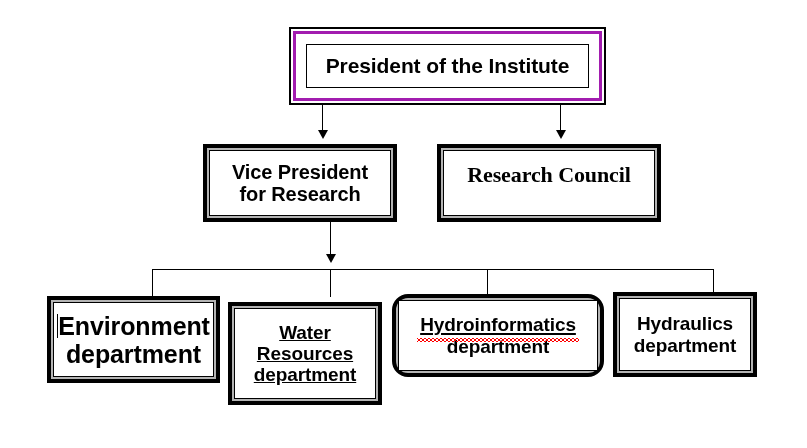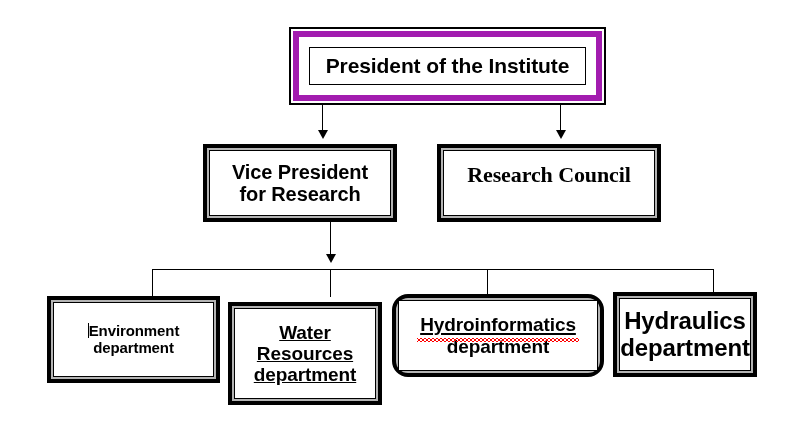--- a/index.html
+++ b/index.html
@@ -29,21 +29,21 @@
     text-align: center;
   }
 
   
   .frame-triple {
     border: 2px solid #000000;
     padding: 2px;
     background: #ffffff;
   }
   .frame-triple > .frame-inner {
-    border: 6px solid #a21caf;
+    border: 3px solid #a21caf;
     padding: 10px;
     width: 100%;
     height: 100%;
     box-sizing: border-box;
     background: #ffffff;
   }
   .frame-triple > .frame-inner > .frame-core {
     border: 1px solid #000000;
     width: 100%;
     height: 100%;
@@ -167,39 +167,39 @@
   </div>
 
   <div class="node frame-heavy" style="left:437px; top:144px; width:224px; height:78px;">
     <div class="frame-core v-top" style="padding-top:12px;">
       <span class="label serif" style="font-size:22px;">Research Council</span>
     </div>
   </div>
 
   <div class="node frame-heavy" style="left:47px; top:296px; width:173px; height:87px;">
     <div class="frame-core v-center">
-      <span class="label sans" style="font-size:15px;"><span class="caret"></span><span>Environment
+      <span class="label sans" style="font-size:25px;"><span class="caret"></span><span>Environment
 department</span></span>
     </div>
   </div>
 
   <div class="node frame-heavy" style="left:228px; top:302px; width:154px; height:103px;text-decoration:underline;">
     <div class="frame-core v-center">
       <span class="label sans" style="font-size:19px;">Water
 Resources
 department</span>
     </div>
   </div>
 
   <div class="node frame-heavy" style="left:392px; top:294px; width:212px; height:83px;border-radius:16px;">
     <div class="frame-core v-center">
       <span class="label sans" style="font-size:19px;"><span class="misspelled"><span>Hydroinformatics</span><span class="squiggle"></span></span><br><span>department</span></span>
     </div>
   </div>
 
   <div class="node frame-heavy" style="left:613px; top:292px; width:144px; height:85px;">
     <div class="frame-core v-center">
-      <span class="label sans" style="font-size:24px;">Hydraulics
+      <span class="label sans" style="font-size:19px;">Hydraulics
 department</span>
     </div>
   </div>
 
 </div>
 
 </body></html>

